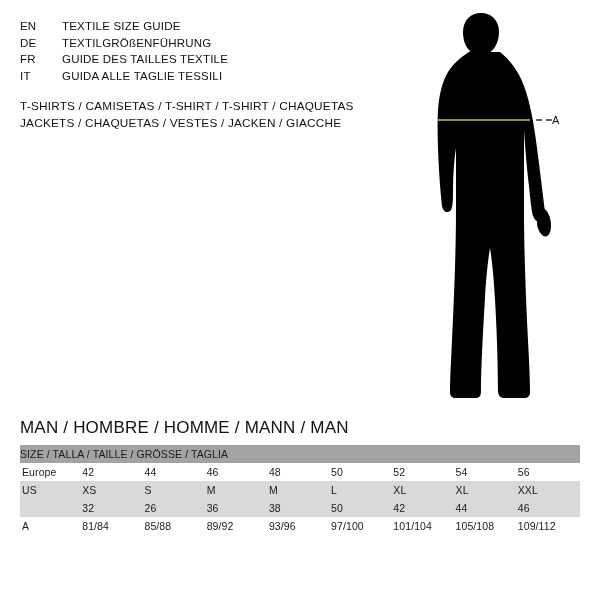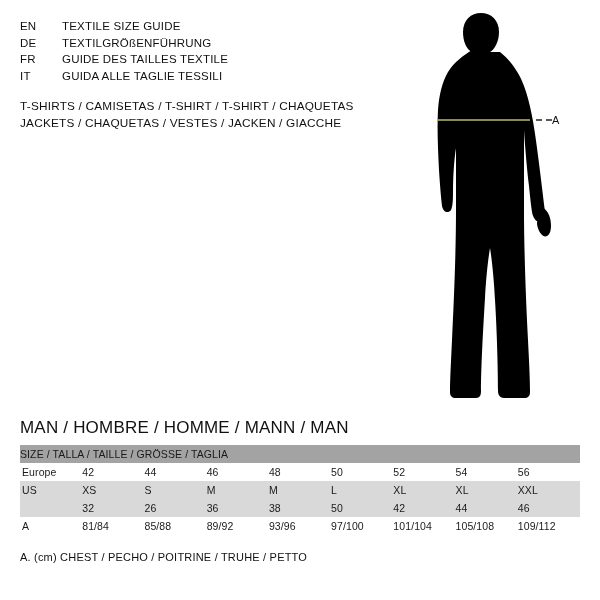--- a/index.html
+++ b/index.html
@@ -265,16 +265,15 @@
           <td class="cell">89/92</td>
           <td class="cell">93/96</td>
           <td class="cell">97/100</td>
           <td class="cell">101/104</td>
           <td class="cell">105/108</td>
           <td class="cell">109/112</td>
         </tr>
       </tbody>
     </table>
 
-    <div class="footnote">A. (cm) CHEST / PECHO / POITRINE / TRUHE / PETTO</div>
   </div>
 
 </div>
 
 </body></html>

